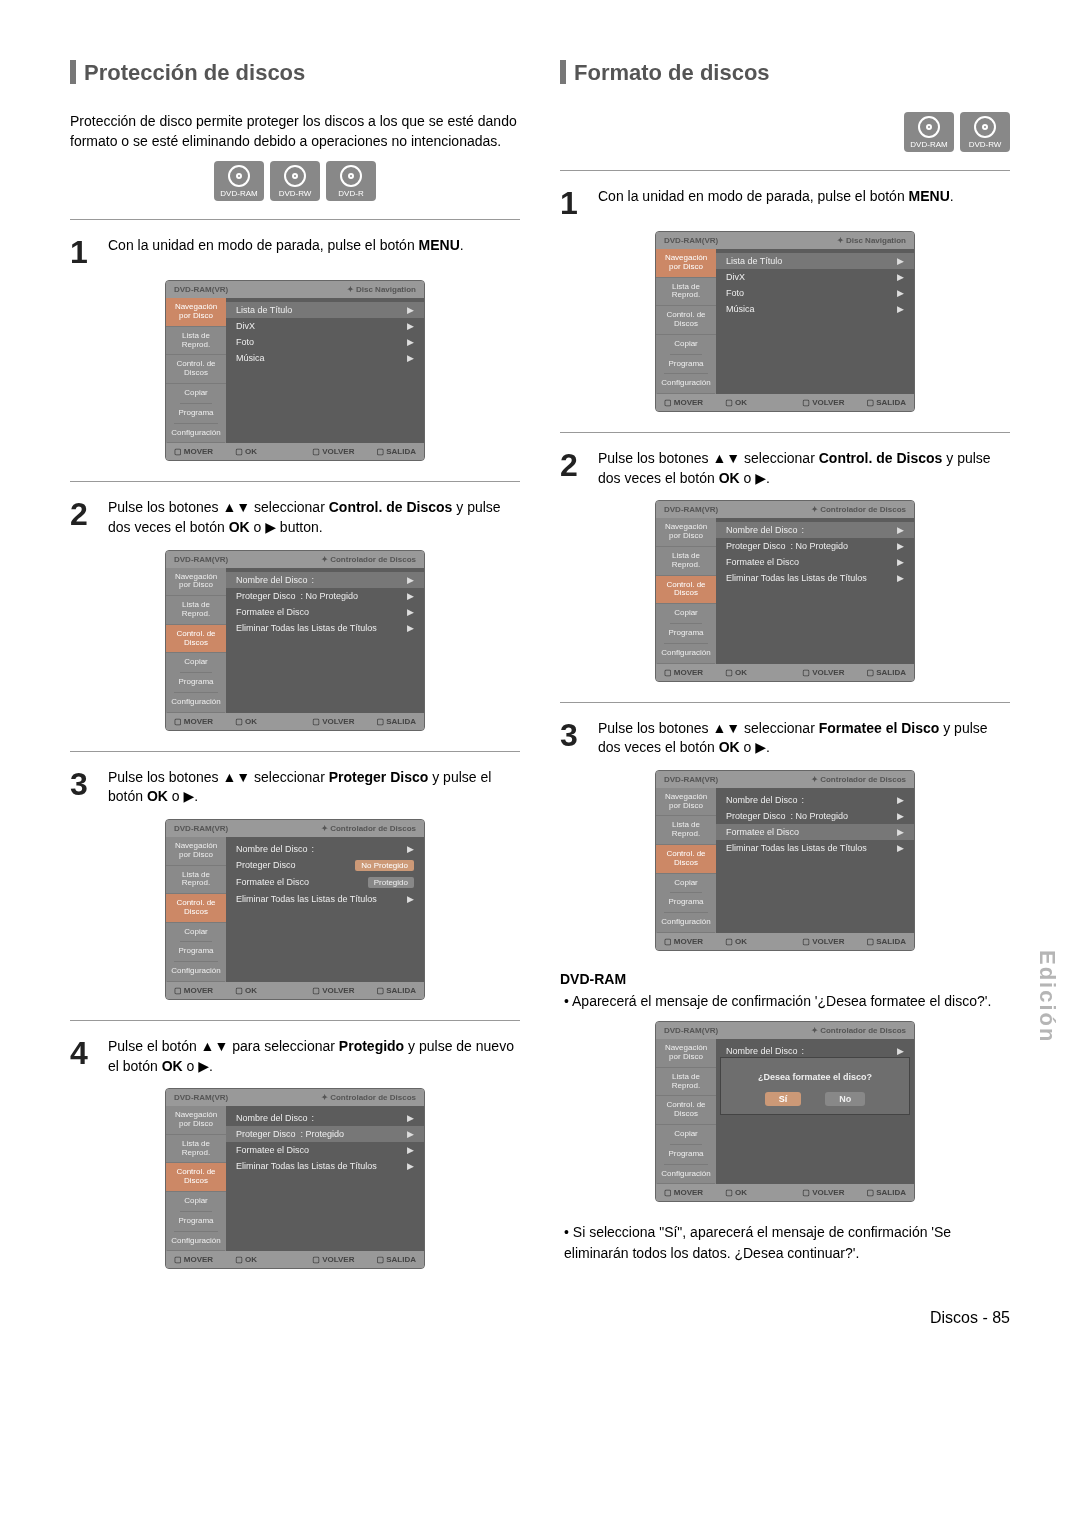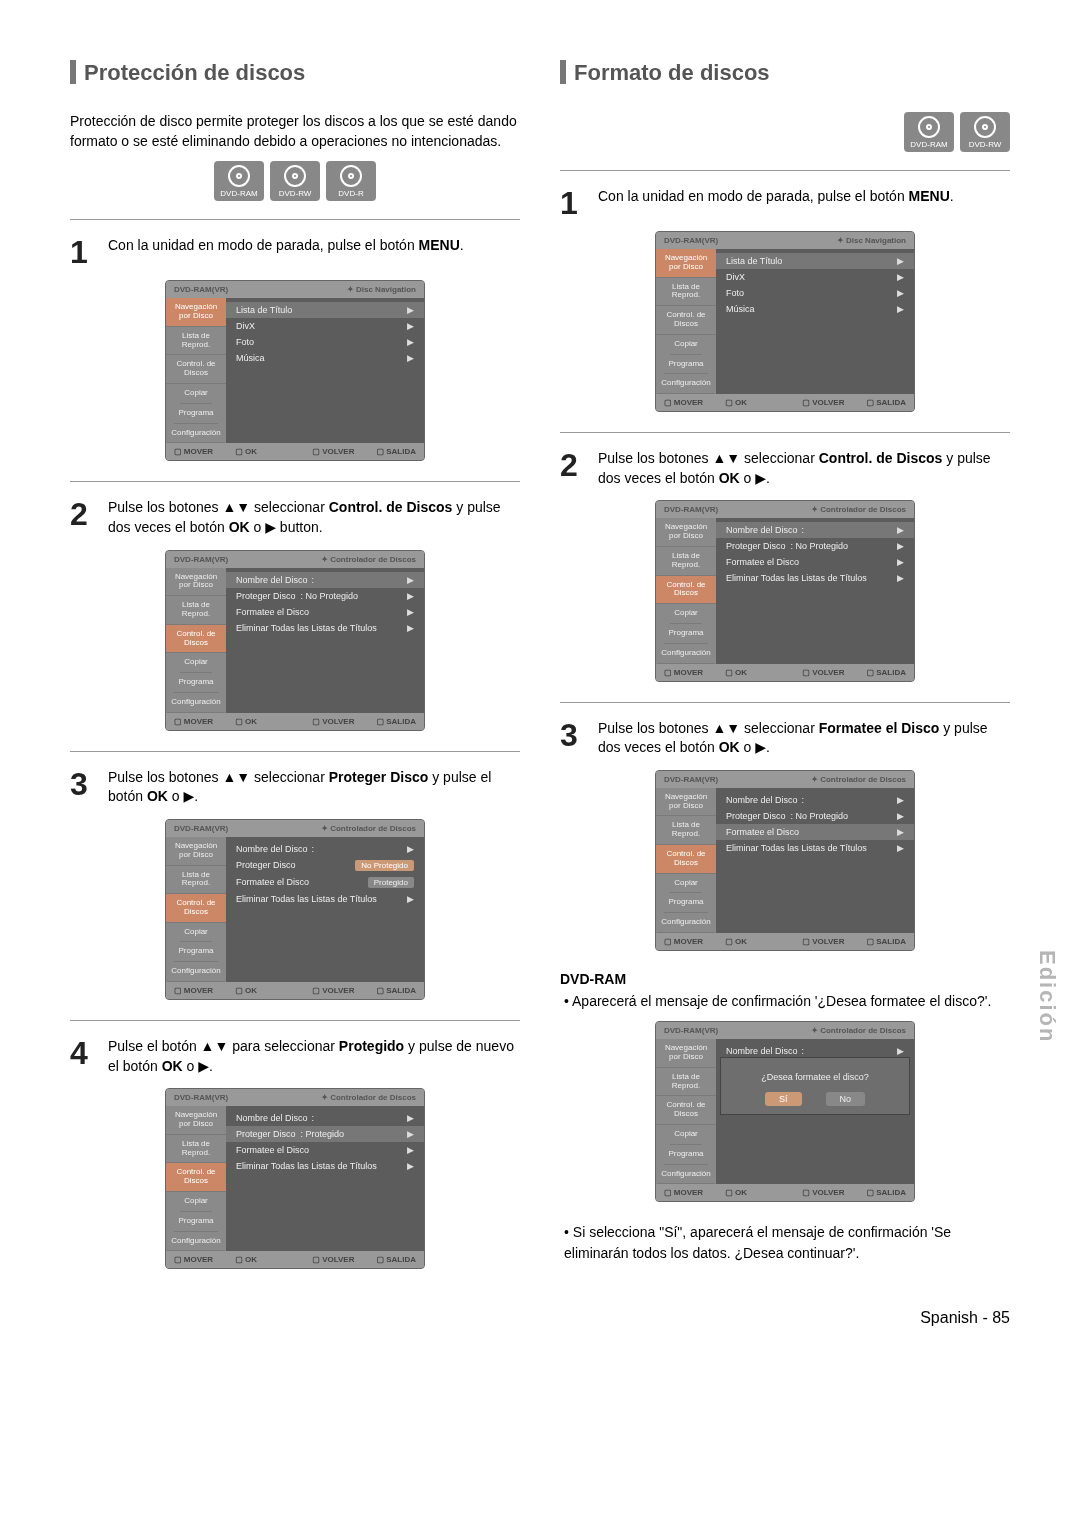--- a/index.html
+++ b/index.html
@@ -28,21 +28,21 @@
   .sidebar-item.sel { background: #c86; color: #fff; }
   .content { flex: 1; background: #5c5c5c; padding: 4px 0; position: relative; }
   .row { display: flex; justify-content: space-between; align-items: flex-start; padding: 3px 10px; font-size: 9px; color: #eee; }
   .row .rarr { font-size: 9px; color: #ddd; }
   .row.hl { background: #777; }
   .row .opt { background: #888; padding: 1px 6px; border-radius: 2px; font-size: 8px; }
   .row .opt.hl { background: #c97; color:#fff; }
   .row .colon { margin: 0 4px; }
   .footer { background: #999; display: flex; gap: 22px; padding: 4px 8px; font-size: 8px; color: #444; font-weight: bold; }
   .footer span::before { content: "▢ "; font-size: 8px; }
-  .dialog { position: absolute; top: 18px; left: 4px; right: 4px; background: #6e6e6e; border: 1px solid #444; padding: 14px 6px 8px; text-align: center; }
+  .dialog { position: absolute; top: 18px; left: 4px; right: 4px; background: #6e6e6e; border: 1px solid #444; padding: 14px 6px 8px; text-align: center; font-weight: bold; }
   .dialog-msg { font-size: 9px; color: #eee; margin-bottom: 10px; }
   .dlg-btns { display: flex; justify-content: center; gap: 24px; }
   .dlg-btn { background: #888; color: #eee; font-size: 9px; padding: 2px 14px; border-radius: 3px; }
   .dlg-btn.hl { background: #c97; color: #fff; }
   .sub-h { font-weight: bold; font-size: 14px; margin: 8px 0 4px; }
   .bullet { font-size: 14px; line-height: 1.45; margin-left: 4px; }
   .bullet::before { content: "• "; }
   .side-tab { position: absolute; right: 20px; top: 950px; writing-mode: vertical-rl; font-size: 22px; font-weight: bold; color: #b5b5b5; letter-spacing: 2px; }
   .page-foot { text-align: right; font-size: 16px; margin-top: 20px; }
   .page-foot b { font-weight: normal; }
@@ -481,14 +481,14 @@
     </div>
 
     <p class="bullet">Si selecciona "Sí", aparecerá el mensaje de confirmación 'Se eliminarán todos los datos. ¿Desea continuar?'.</p>
 
   </div>
 </div>
 
 <div class="side-tab">Edición</div>
 
 <div class="page-foot">
-  <span>Spanish</span><span> - </span><b>85</b>
+  <span>Discos</span><span> - </span><b>85</b>
 </div>
 
 </body></html>

